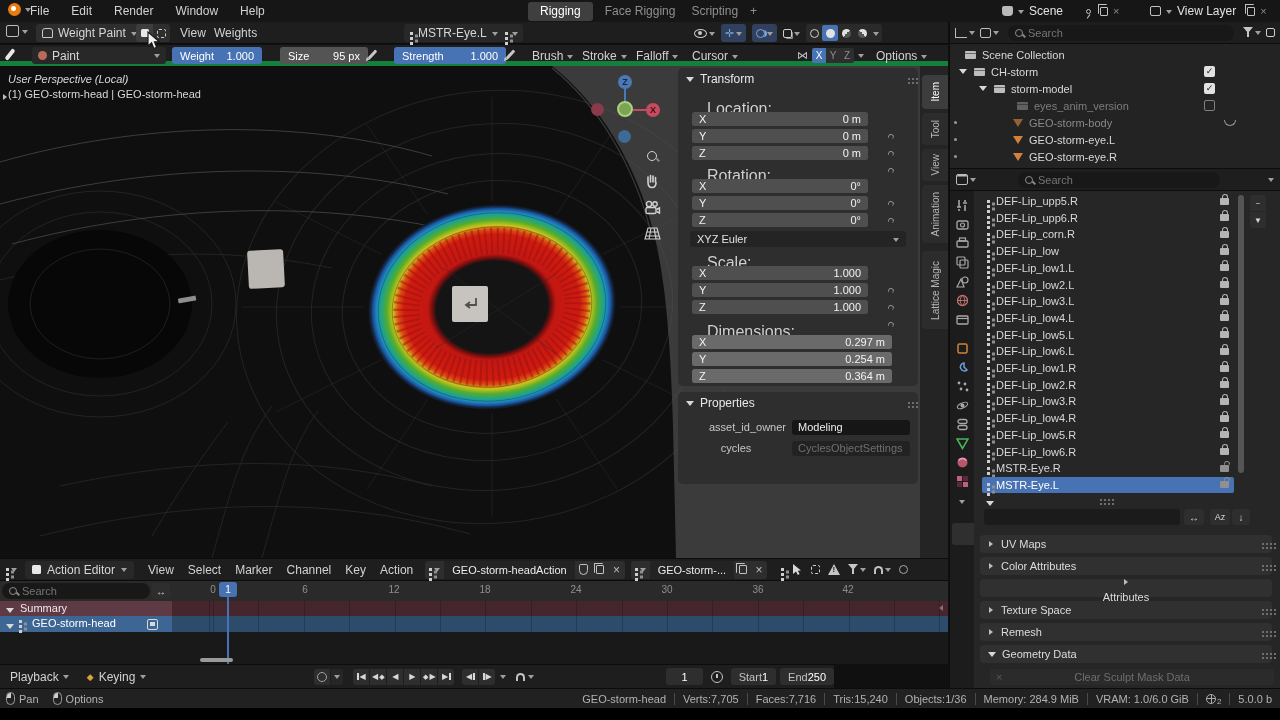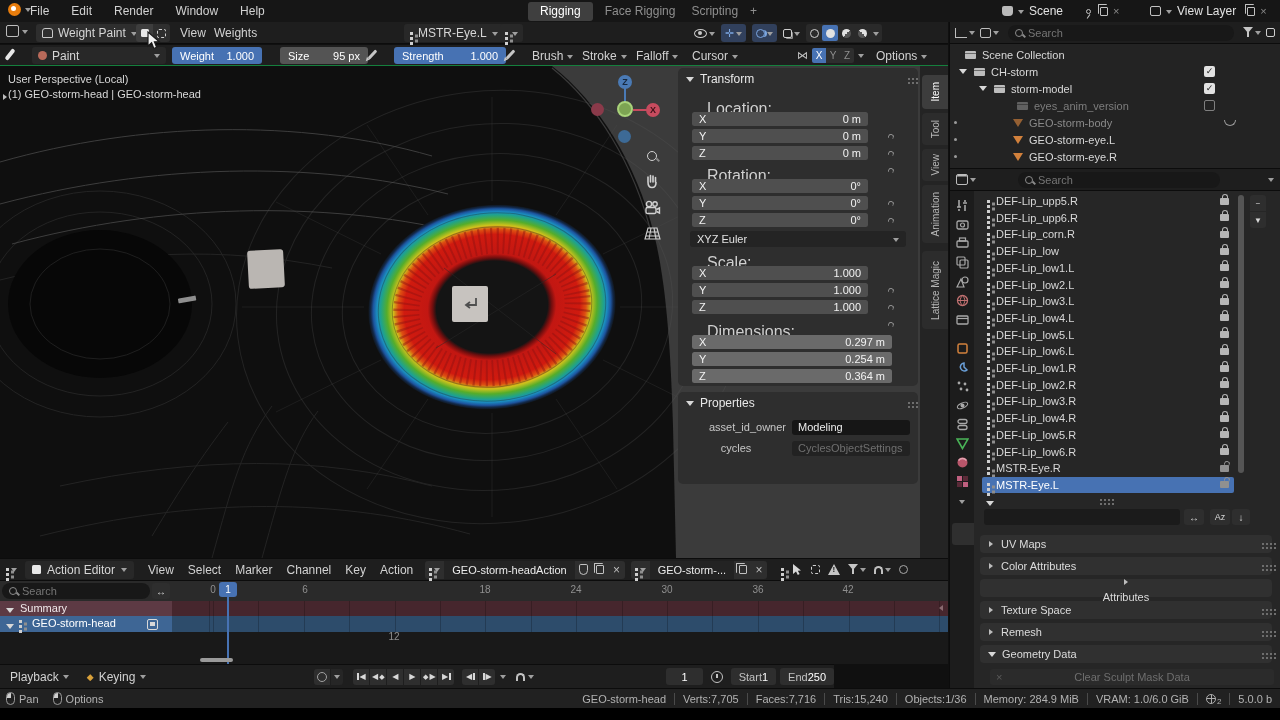--- a/index.html
+++ b/index.html
@@ -185,21 +185,21 @@
             <span class="circh"></span>
           </span>
         <span class="trbtn" style="background:none;">
             <span class="circh" style="transform:rotate(90deg);"></span>
           </span>
         <span class="chd" style="margin:0 3px;"></span>
       </span>
     </div>
   </div>
 
-  <div class="a hdr" style="left:0;top:45px;width:948px;height:21px;border-bottom:1px solid #15803d;">
+  <div class="a hdr" style="left:0;top:45px;width:948px;height:21px;border-bottom:5px solid #15803d;">
     <span class="a" style="left:8px;top:3px;width:4px;height:13px;background:#e8e8e8;border-radius:2px;transform:rotate(38deg);"></span>
     <div class="a btn fx" style="left:32px;top:2px;width:134px;height:17px;padding:0 6px;gap:5px;background:#282828;">
       <span style="width:9px;height:9px;border-radius:50%;background:#b96a5a;"></span>
       <span style="flex:1;">Paint</span>
       <span class="chd"></span>
     </div>
     <div class="a slider blue" style="left:172px;top:2px;width:90px;">
       <span>Weight</span>
       <span>1.000</span>
     </div>
@@ -314,21 +314,21 @@
           <line x1="436" y1="282" x2="556" y2="208"></line>
         </g>
 
       <rect x="248" y="184" width="36" height="38" rx="3" fill="#bab6b2" transform="rotate(-3 266 203)"></rect>
       <rect x="178" y="231" width="18" height="5" rx="1" fill="#8e8e8e" transform="rotate(-10 187 233)"></rect>
       <rect x="452" y="220" width="36" height="36" rx="2" fill="#c7c3bf"></rect>
       <path d="M476,232 v7 h-9 M470,236 l-4,3 4,3" stroke="#4f4f4f" stroke-width="1.8" fill="none"></path>
     </svg>
 
     
-    <div class="a" style="left:8px;top:7px;color:#d8d8d8;font-size:11px;">User Perspective (Local)</div>
+    <div class="a" style="left:8px;top:7px;color:#d8d8d8;font-size:11px;font-style:italic;">User Perspective (Local)</div>
     <div class="a" style="left:8px;top:22px;color:#d8d8d8;font-size:11px;">(1) GEO-storm-head | GEO-storm-head</div>
     <span class="a chr" style="left:2px;top:28px;"></span>
 
     
     <div class="a" style="left:585px;top:2px;width:85px;height:80px;">
       <span class="a" style="left:39px;top:20px;width:2px;height:18px;background:#4a7ab5;"></span>
       <span class="a" style="left:48px;top:41px;width:14px;height:2px;background:#c64b5e;"></span>
       <span class="a fx" style="left:33px;top:7px;width:14px;height:14px;border-radius:50%;background:#4a7ab5;color:#16283f;font-size:9px;font-weight:bold;justify-content:center;">
           <span>Z</span>
         </span>
@@ -833,21 +833,21 @@
     </div>
 
     <div class="a" style="left:0;top:22px;width:948px;height:20px;background:#2a2a2a;">
       <span class="fx" style="position:absolute;left:2px;top:2px;width:148px;">
         <span class="mag" style="position:absolute;left:7px;z-index:1;"></span>
         <input class="srch" style="width: 148px;" placeholder="Search">
       </span>
       <span class="a trbtn" style="left:152px;top:2px;width:18px;border-radius:3px;font-size:10px;">↔</span>
       <span class="ruln" style="left:213px;">0</span>
       <span class="ruln" style="left:305px;">6</span>
-      <span class="ruln" style="left:394px;margin-top:47px;">12</span>
+      <span class="ruln" style="left:394px;">12</span>
       <span class="ruln" style="left:485px;">18</span>
       <span class="ruln" style="left:576px;">24</span>
       <span class="ruln" style="left:667px;">30</span>
       <span class="ruln" style="left:758px;">36</span>
       <span class="ruln" style="left:848px;">42</span>
     </div>
 
     <div class="a" style="left:0;top:42px;width:172px;height:15px;background:#5d3a44;">
       <span class="cwd" style="position:absolute;left:6px;top:5px;"></span>
       <span style="position:absolute;left:20px;top:1px;color:#f0e8ea;font-size:11px;">Summary</span>

